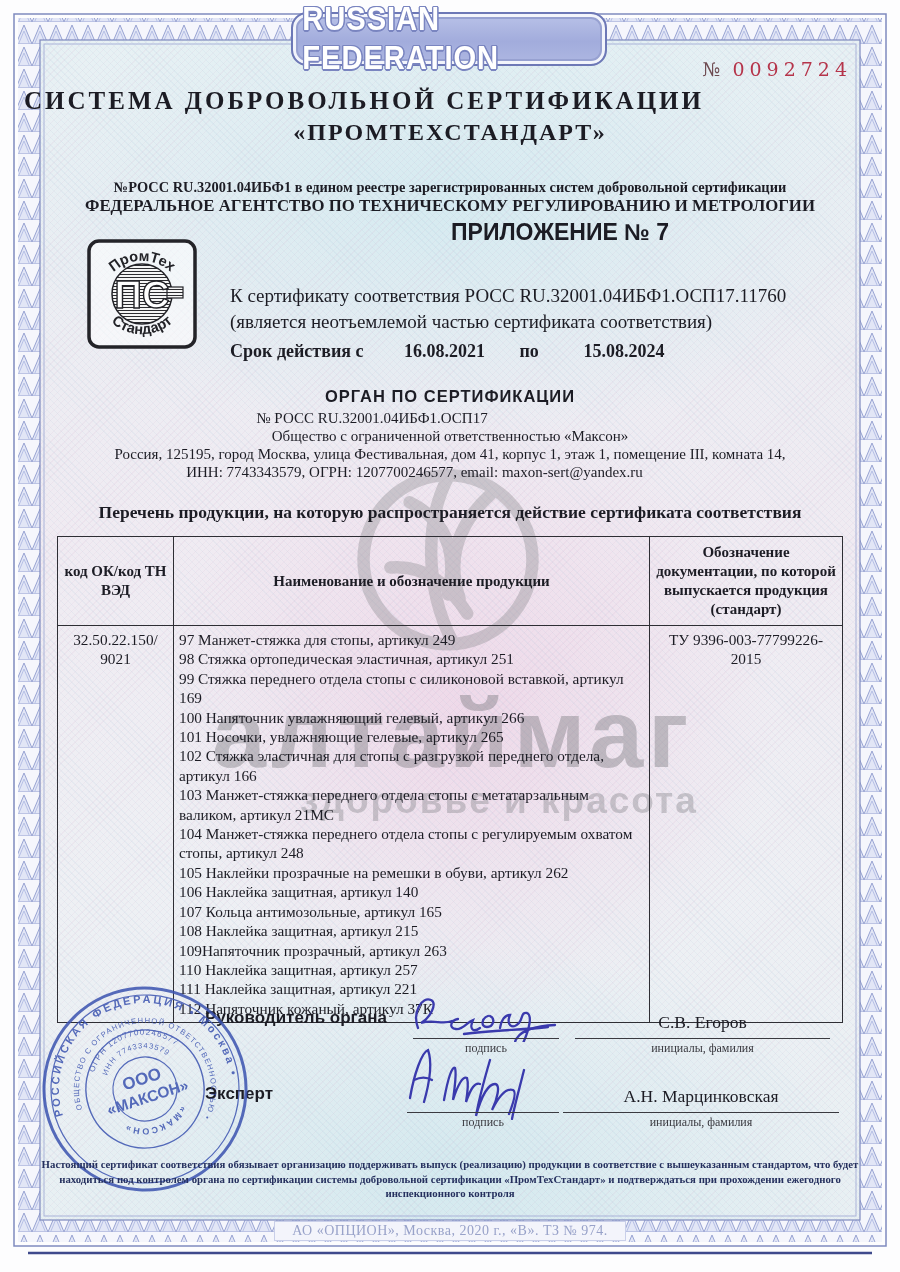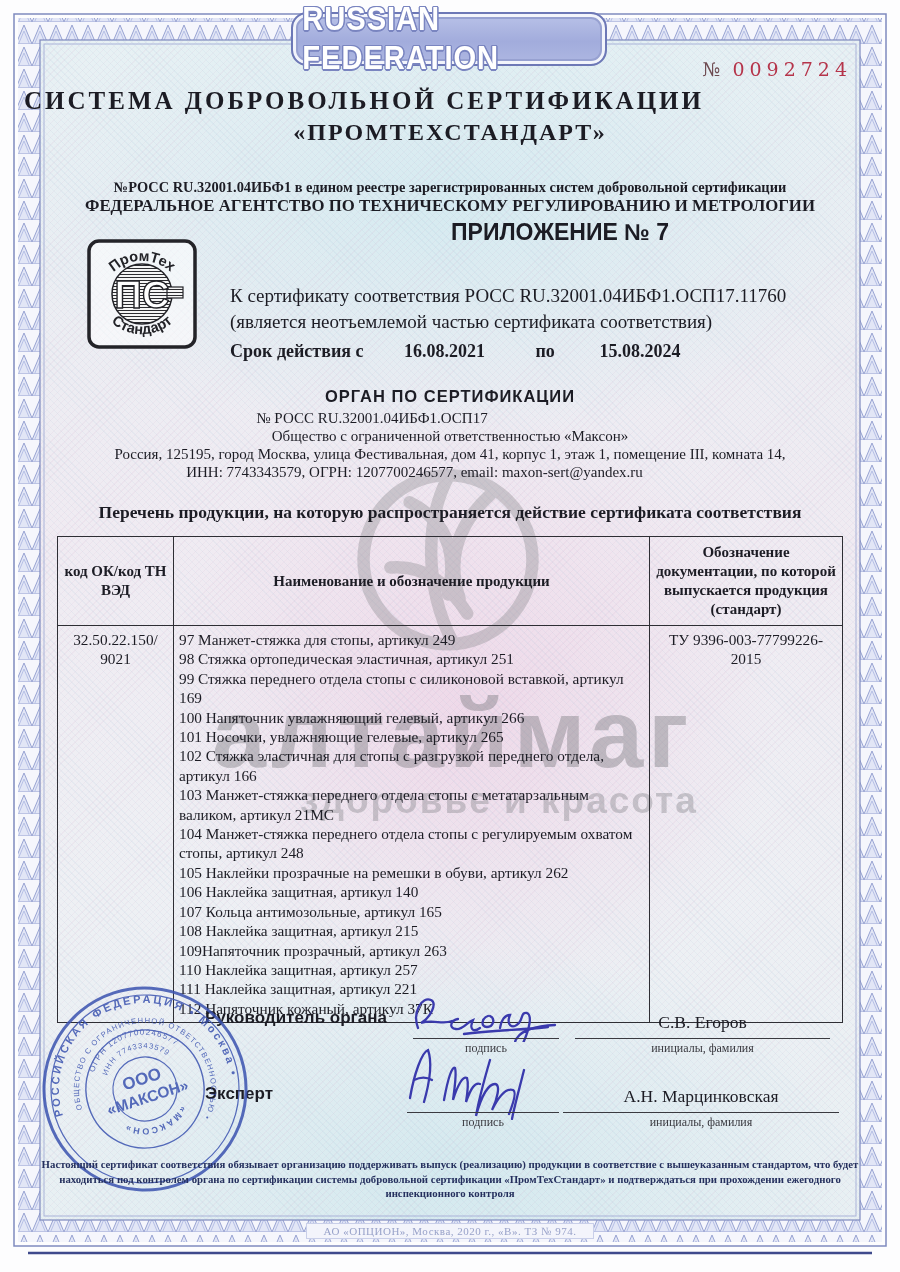--- a/index.html
+++ b/index.html
@@ -48,21 +48,21 @@
 
   .appendix-title{position:absolute;left:220px;width:680px;top:219px;text-align:center;
     font-family:"Liberation Sans",sans-serif;font-weight:bold;font-size:23px;}
 
   .logo{position:absolute;left:85px;top:237px;}
 
   .cert-l1{position:absolute;left:230px;top:285px;font-size:19px;}
   .cert-l2{position:absolute;left:230px;top:311px;font-size:19px;}
   .validity{position:absolute;left:230px;top:341px;font-size:18px;font-weight:bold;}
   .validity .d1{margin-left:36px;margin-top:16px;}
-  .validity .po{margin-left:46px;}
+  .validity .po{margin-left:30px;}
   .validity .d2{margin-left:40px;}
 
   .org-heading{position:absolute;left:0;width:900px;top:387px;text-align:center;
     font-family:"Liberation Sans",sans-serif;font-weight:bold;font-size:16.5px;letter-spacing:1px;}
   .org-number{position:absolute;left:0;width:744px;top:410px;text-align:center;font-size:15px;}
   .org-name{position:absolute;left:0;width:900px;top:428px;text-align:center;font-size:15px;}
   .org-address{position:absolute;left:0;width:900px;top:446px;text-align:center;font-size:15px;}
   .org-contacts{position:absolute;left:0;width:829px;top:464px;text-align:center;font-size:15px;}
 
   .products-heading{position:absolute;left:0;width:900px;top:502px;text-align:center;font-weight:bold;font-size:17.5px;}
@@ -103,21 +103,21 @@
   .ss1{left:408px;top:990px;}
   .ss2{left:402px;top:1042px;}
 
   .stamp{position:absolute;left:36px;top:980px;opacity:.85;}
 
   .fineprint{position:absolute;left:35px;top:1157px;width:830px;text-align:center;
     font-weight:bold;font-size:10.8px;line-height:14.5px;color:#25305e;}
 
   .printinfo{position:absolute;left:0;width:900px;top:1221px;text-align:center;}
   .printinfo span{display:inline-block;background:#f3f4fb;border:1px solid #c9cfe9;color:#98a2c9;
-    font-size:11px;padding:1px 17px;letter-spacing:.5px;}
+    font-size:14px;padding:1px 17px;letter-spacing:.5px;}
 </style>
 </head>
 <body>
 
 <div class="page">
 
   <div class="bg"></div>
 
   <div class="watermark">
     <svg class="wm-leaf" width="192" height="192" viewBox="0 0 100 100">

